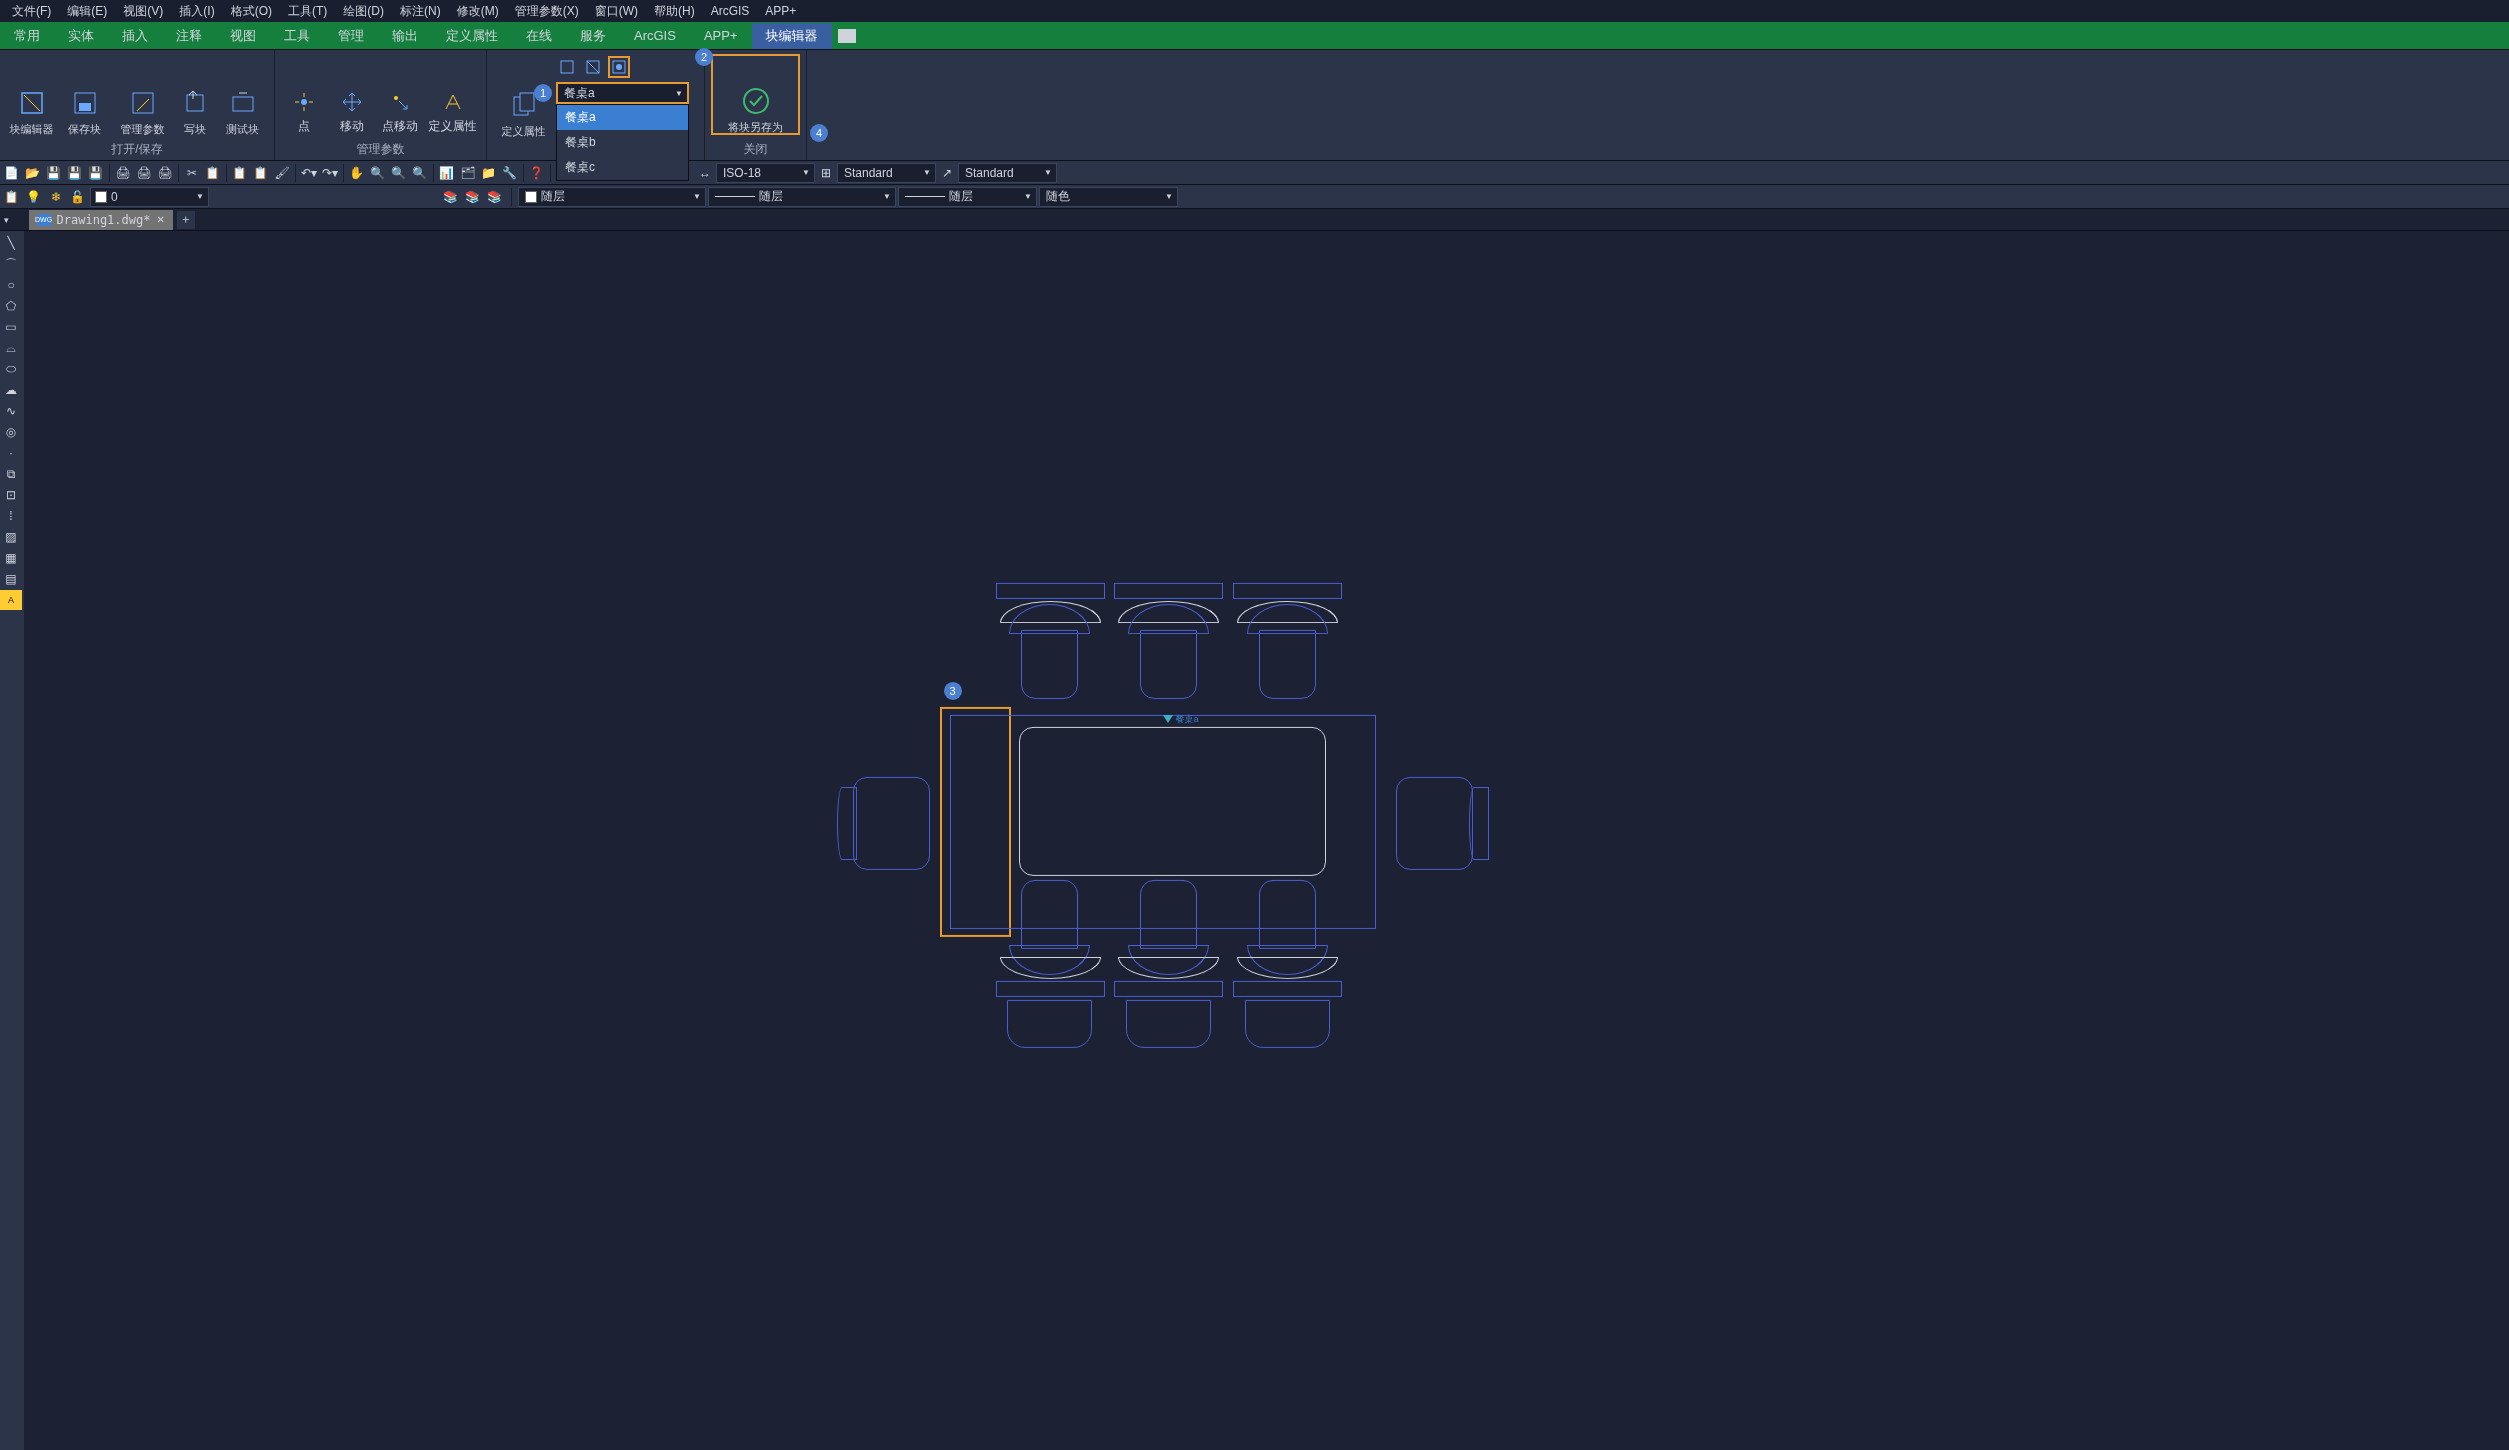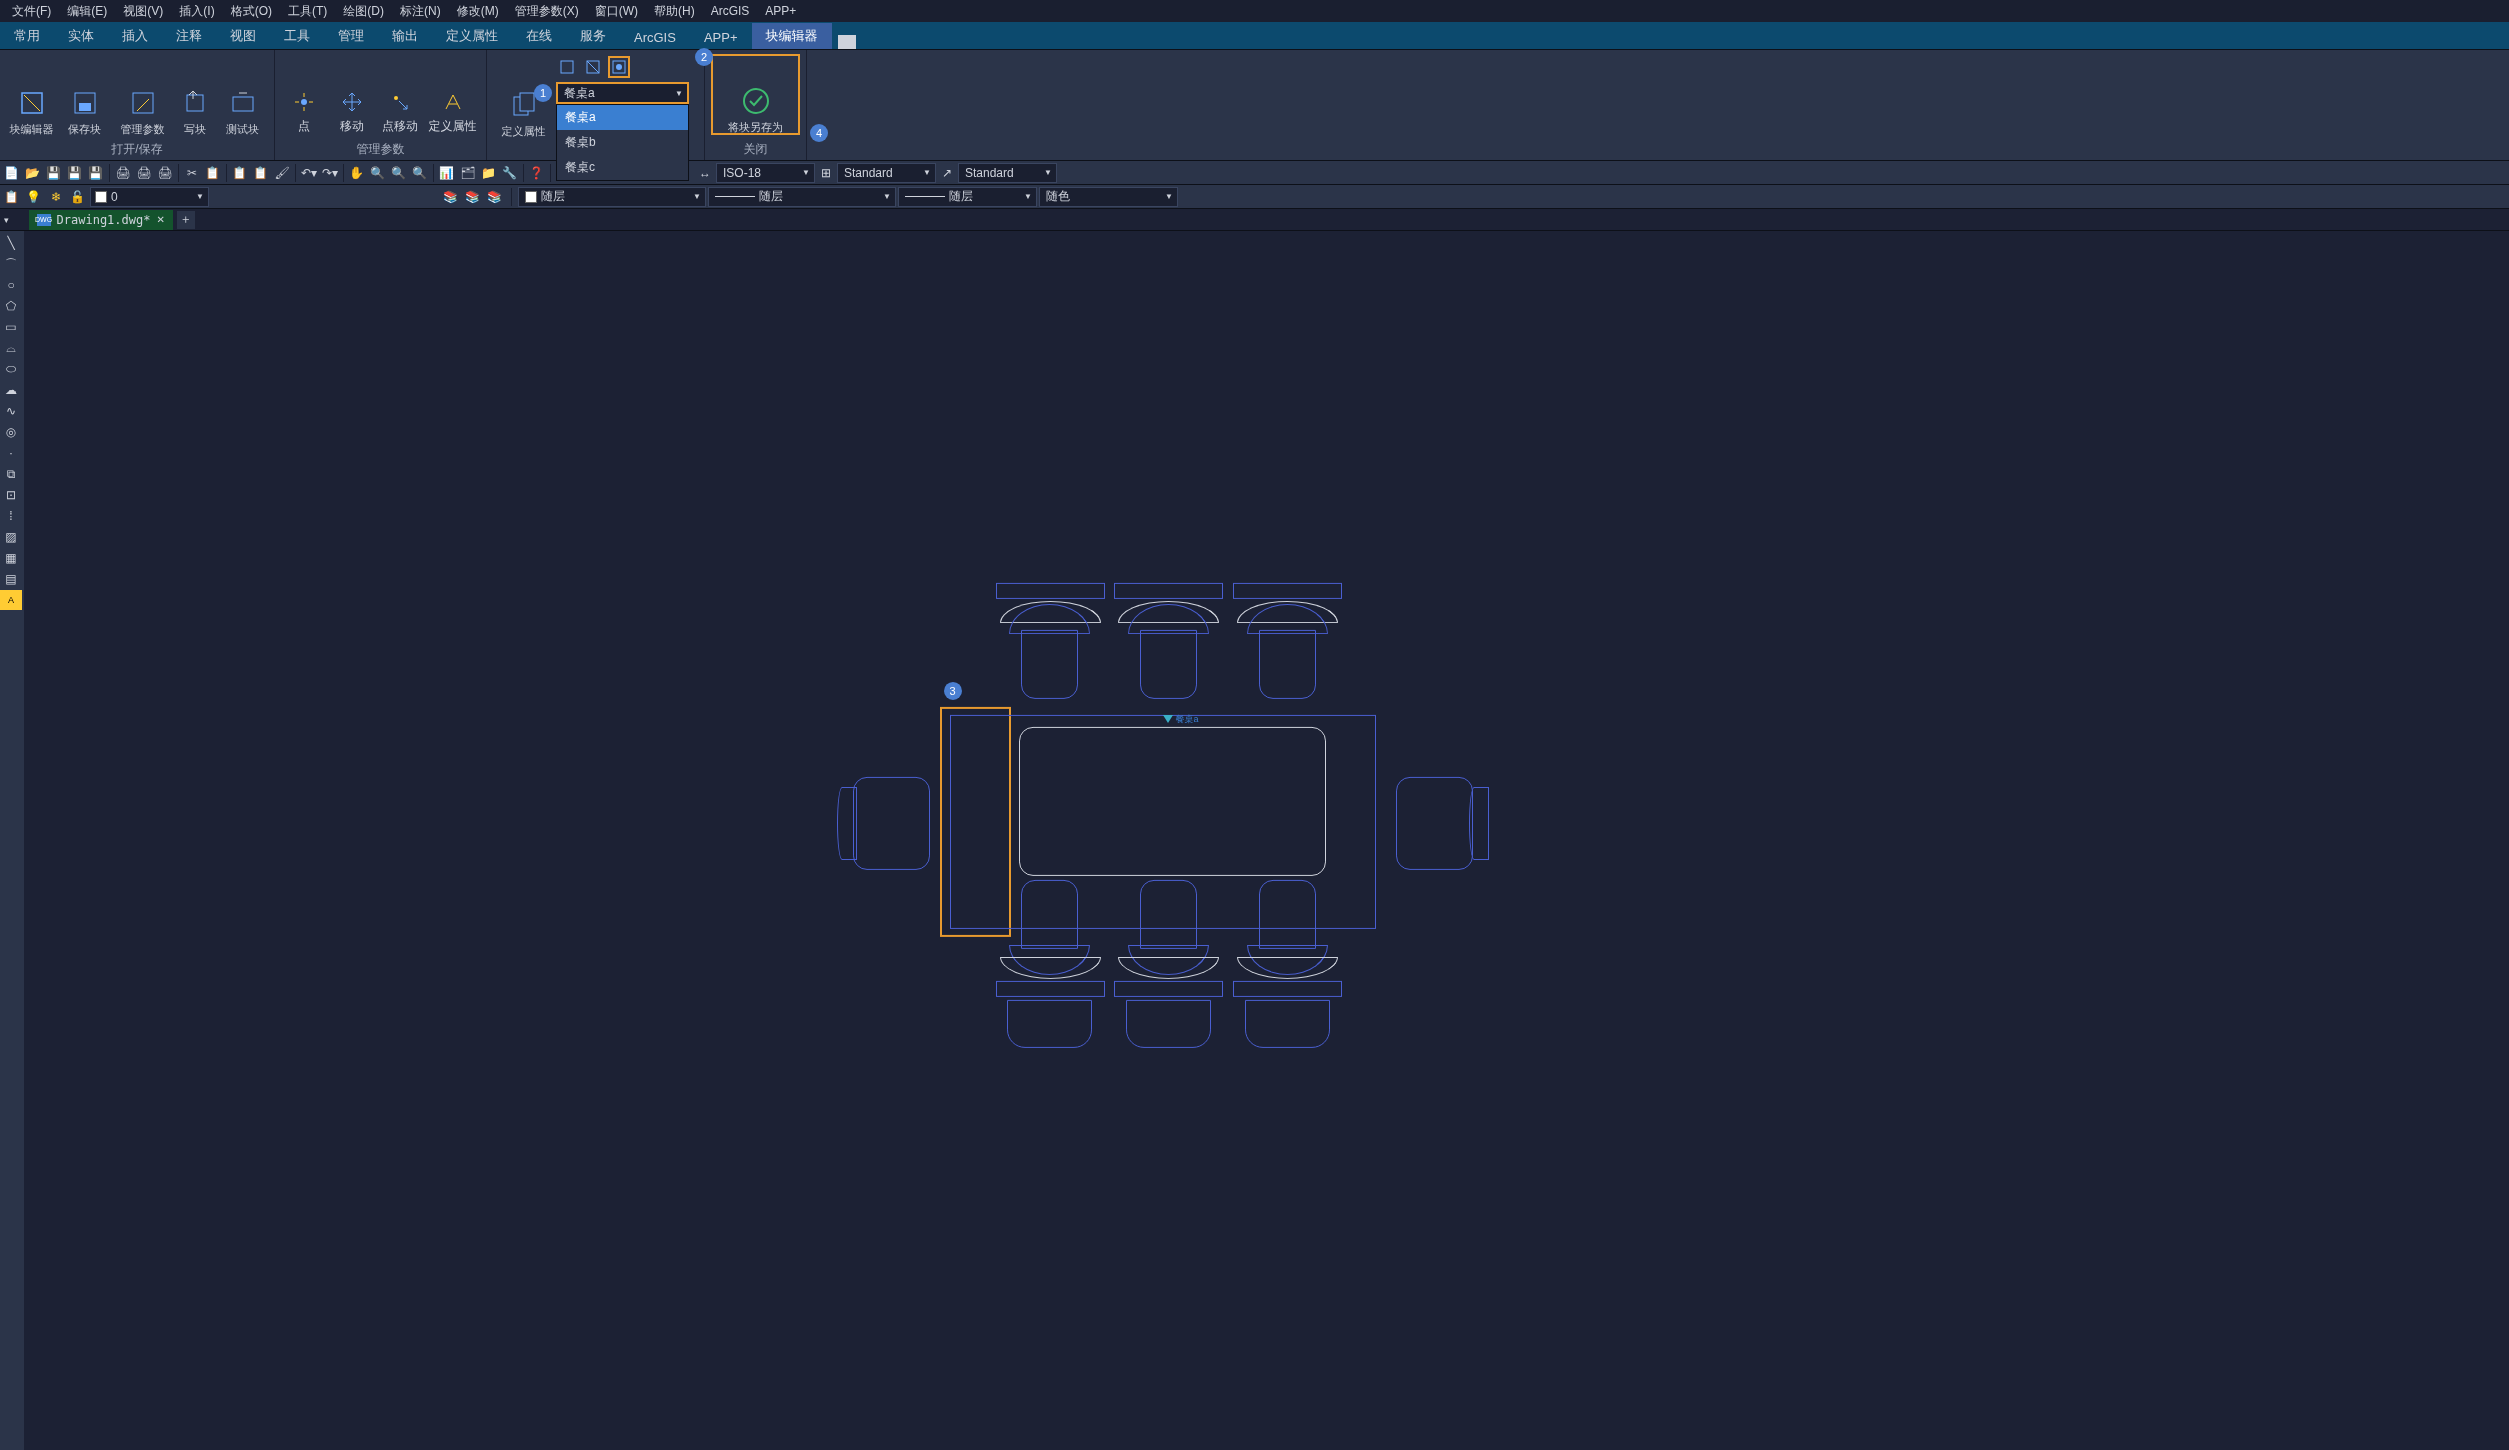--- a/index.html
+++ b/index.html
@@ -3,21 +3,21 @@
 <meta charset="utf-8">
 <style>
 * { margin: 0; padding: 0; box-sizing: border-box; font-family: "Microsoft YaHei", sans-serif; }
 body { background: #1c2134; color: #cfd3dc; font-size: 12px; overflow: hidden; }
 
 
 .menubar { background: #1a1f30; display: flex; height: 22px; align-items: center; padding: 0 4px; }
 .menubar span { padding: 2px 8px; cursor: pointer; }
 
 
-.ribbon-tabs { background: #0c4a6e; display: flex; height: 28px; align-items: flex-end; border-bottom: 1px solid #0d1018; }
+.ribbon-tabs { background: #15803d; display: flex; height: 28px; align-items: center; border-bottom: 1px solid #0d1018; }
 .ribbon-tab { padding: 4px 14px; cursor: pointer; font-size: 13px; }
 .ribbon-tab.active { background: #3a5fa0; color: #fff; }
 .ribbon-min { margin-left: 6px; width: 18px; height: 14px; background: #cfd3dc; }
 
 
 .ribbon { background: #2b3449; display: flex; height: 111px; border-bottom: 1px solid #0d1018; }
 .panel { display: flex; flex-direction: column; border-right: 1px solid #1a1f30; }
 .panel-body { flex: 1; display: flex; align-items: center; padding: 4px 6px; gap: 2px; }
 .panel-title { text-align: center; font-size: 12px; padding: 2px 0; background: #2b3449; color: #a8b0c0; }
 
@@ -51,21 +51,21 @@
 .propbar .pbtn { width: 20px; height: 20px; display: flex; align-items: center; justify-content: center; cursor: pointer; }
 .layer-combo { background: #1a1f30; border: 1px solid #3a4560; height: 20px; width: 119px; display: flex; align-items: center; padding: 0 4px; position: relative; }
 .layer-combo::after { content: "▼"; position: absolute; right: 4px; font-size: 8px; }
 .prop-combo { background: #1a1f30; border: 1px solid #3a4560; height: 20px; display: flex; align-items: center; padding: 0 6px; position: relative; flex: 1; max-width: 188px; }
 .prop-combo::after { content: "▼"; position: absolute; right: 4px; font-size: 8px; }
 .swatch { width: 12px; height: 12px; border: 1px solid #666; margin-right: 4px; background: #fff; }
 .line-swatch { width: 40px; border-top: 1px solid #cfd3dc; margin-right: 4px; }
 
 
 .doctabs { background: #1c2134; height: 22px; display: flex; align-items: center; border-bottom: 1px solid #0d1018; }
-.doctab { background: #14532d; height: 20px; display: flex; align-items: center; padding: 0 8px; gap: 6px; margin-left: 20px; }
+.doctab { background: #737373; height: 20px; display: flex; align-items: center; padding: 0 8px; gap: 6px; margin-left: 20px; }
 .doctab .dwg-ico { width: 14px; height: 12px; background: #3a7fd1; font-size: 7px; color: #fff; display: flex; align-items: center; justify-content: center; }
 .doctab .close { cursor: pointer; font-size: 10px; }
 .newtab { width: 18px; height: 18px; background: #2b3449; margin-left: 4px; display: flex; align-items: center; justify-content: center; cursor: pointer; }
 
 
 .workspace { position: relative; display: flex; height: calc(100vh - 230px); }
 .tool-palette { width: 24px; background: #2b3449; display: flex; flex-direction: column; gap: 1px; padding: 2px 0; }
 .tool-palette .tbtn { width: 22px; height: 20px; display: flex; align-items: center; justify-content: center; cursor: pointer; }
 .canvas { flex: 1; background: #1c2134; position: relative; overflow: hidden; }
 

